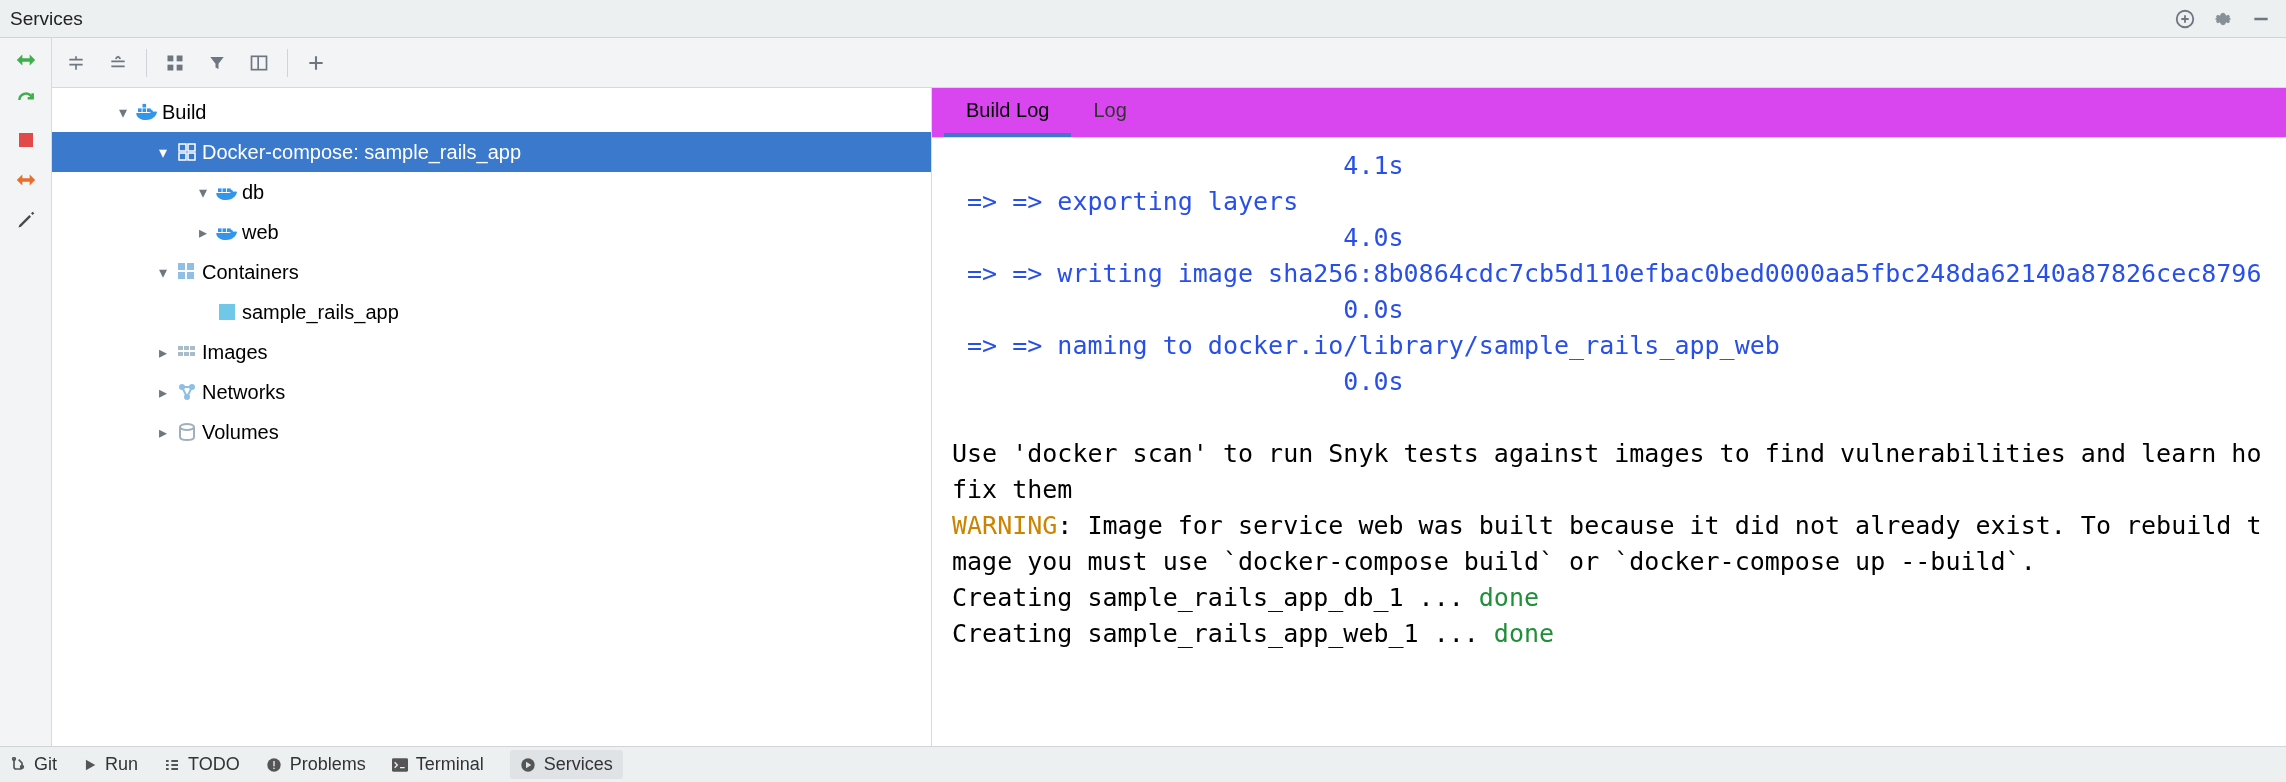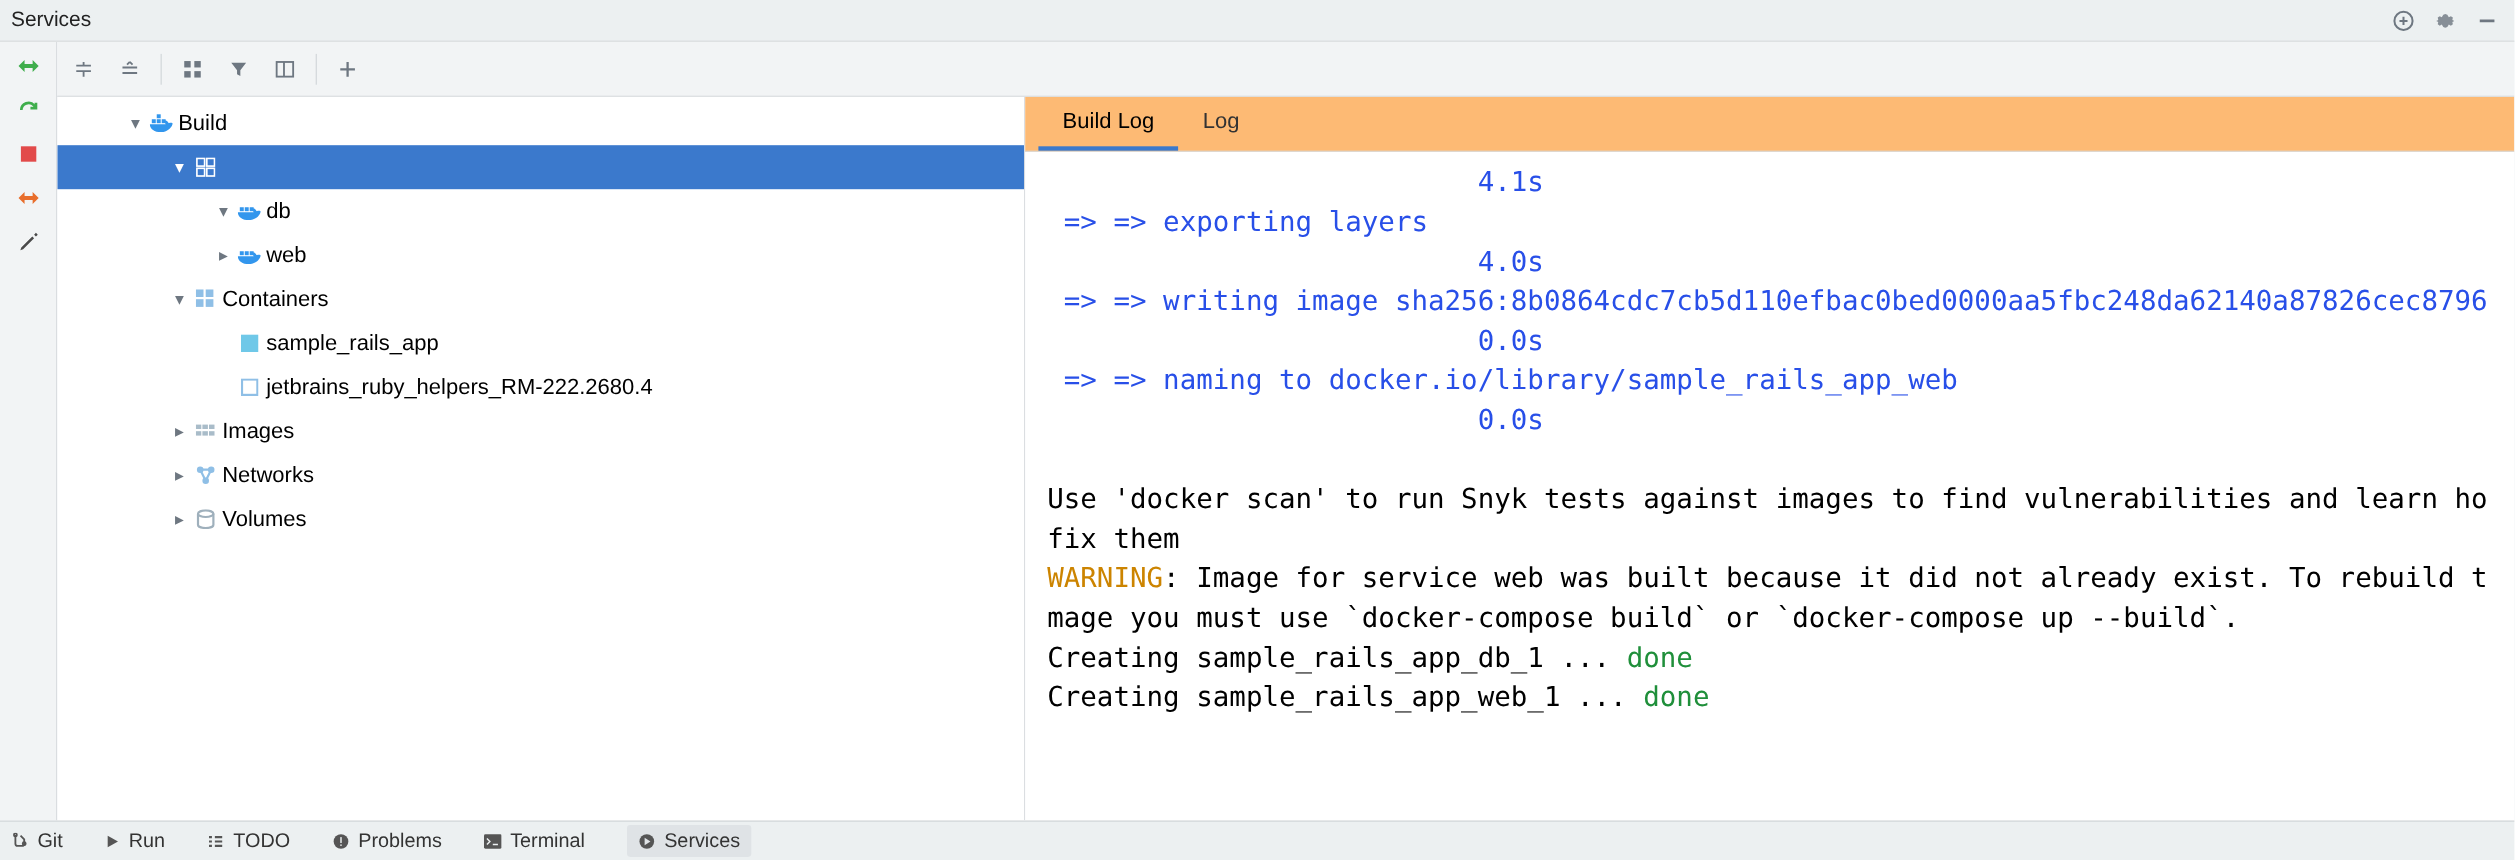--- a/index.html
+++ b/index.html
@@ -35,30 +35,30 @@
   .node.selected .arrow { color: #fff; }
   .node .ico { width: 26px; display: flex; justify-content: center; margin-right: 2px; }
   .node .label {}
   .indent-0 { padding-left: 60px; }
   .indent-1 { padding-left: 100px; }
   .indent-2 { padding-left: 140px; }
   .indent-3 { padding-left: 200px; }
 
   
   .right-panel { flex: 1; display: flex; flex-direction: column; background: #fff; }
-  .tabs { height: 50px; background: #fdba74; border-bottom: 1px solid #d7dbde; display: flex; align-items: stretch; padding-left: 12px; }
+  .tabs { height: 50px; background: #d946ef; border-bottom: 1px solid #d7dbde; display: flex; align-items: stretch; padding-left: 12px; }
   .tab { padding: 0 22px; display: flex; align-items: center; font-size: 20px; color: #333; cursor: pointer; border-bottom: 4px solid transparent; }
   .tab.active { border-bottom-color: #3b79cc; color: #000; }
   .console { flex: 1; padding: 10px 20px 14px 20px; font-family: "Menlo", "Consolas", monospace; font-size: 25px; line-height: 1.44; overflow: auto; white-space: pre; color: #000; }
   .console .blue { color: #284fe8; }
   .console .orange { color: #cc8400; }
   .console .green { color: #1f8f3a; }
 
   
-  .statusbar { height: 36px; background: #ecf0f1; border-top: 1px solid #d1d5d8; display: flex; align-items: center; padding: 0 10px; gap: 38px; font-size: 18px; color: #333; }
+  .statusbar { height: 36px; background: #ecf0f1; border-top: 1px solid #d1d5d8; display: flex; align-items: center; padding: 0 10px; gap: 26px; font-size: 18px; color: #333; }
   .statusbar .entry { display: flex; align-items: center; gap: 8px; cursor: pointer; }
   .statusbar .entry.active { background: #dfe3e6; padding: 4px 10px; border-radius: 3px; }
 
   svg { display: block; }
 </style>
 </head>
 <body>
 
 <div class="root">
 
@@ -174,20 +174,21 @@
             <div class="node indent-1 selected">
               <span class="arrow">▾</span>
               <span class="ico">
                   <svg width="18" height="18" viewBox="0 0 18 18" fill="none" stroke="#fff" stroke-width="1.5">
                     <rect x="1" y="1" width="7" height="7"></rect>
                     <rect x="10" y="1" width="7" height="7"></rect>
                     <rect x="1" y="10" width="7" height="7"></rect>
                     <rect x="10" y="10" width="7" height="7"></rect>
                   </svg>
                 </span>
+              <span class="label">Docker-compose: sample_rails_app</span>
             </div>
             <div class="node indent-2">
               <span class="arrow">▾</span>
               <span class="ico">
                   <svg width="22" height="18" viewBox="0 0 24 20" fill="#3296ed">
                     <rect x="2" y="6" width="4" height="4"></rect>
                     <rect x="7" y="6" width="4" height="4"></rect>
                     <rect x="12" y="6" width="4" height="4"></rect>
                     <path d="M0 11c0 5 5 8 11 8 8 0 12-6 12-9-2-1-4 0-4 0s-1-3-4-3c0 3 1 4 1 4H0z"></path>
                   </svg>
@@ -219,29 +220,20 @@
               <span class="label">Containers</span>
             </div>
             <div class="node indent-2">
               <span class="arrow"></span>
               <span class="ico">
                   <svg width="16" height="16">
                     <rect width="16" height="16" fill="#6fc8e8"></rect>
                   </svg>
                 </span>
               <span class="label">sample_rails_app</span>
-            </div>
-            <div class="node indent-2">
-              <span class="arrow"></span>
-              <span class="ico">
-                  <svg width="16" height="16" fill="none" stroke="#8fbfe6" stroke-width="2">
-                    <rect x="1" y="1" width="14" height="14"></rect>
-                  </svg>
-                </span>
-              <span class="label">jetbrains_ruby_helpers_RM-222.2680.4</span>
             </div>
             <div class="node indent-1">
               <span class="arrow">▸</span>
               <span class="ico">
                   <svg width="18" height="18" viewBox="0 0 18 18" fill="#a9bcc9">
                     <rect x="0" y="3" width="5" height="4"></rect>
                     <rect x="6" y="3" width="5" height="4"></rect>
                     <rect x="12" y="3" width="5" height="4"></rect>
                     <rect x="0" y="9" width="5" height="4"></rect>
                     <rect x="6" y="9" width="5" height="4"></rect>

